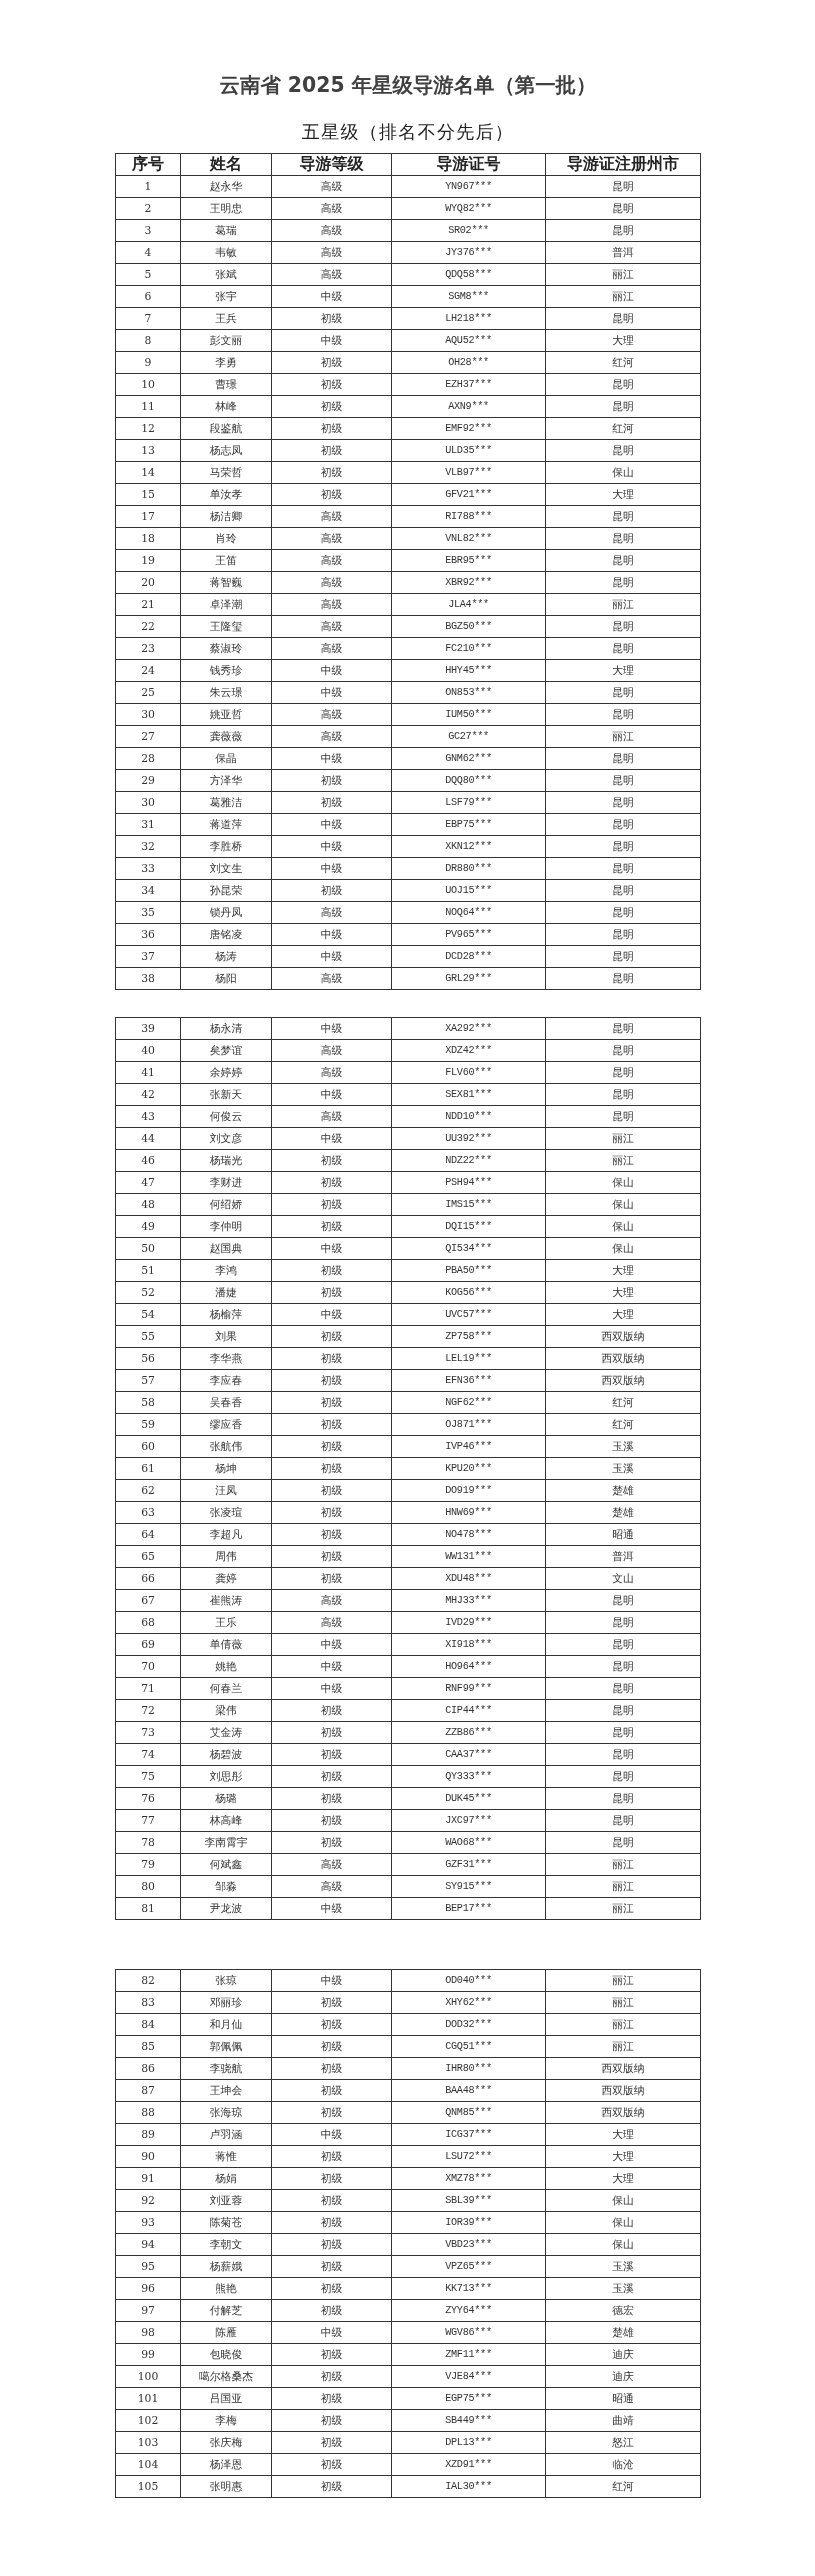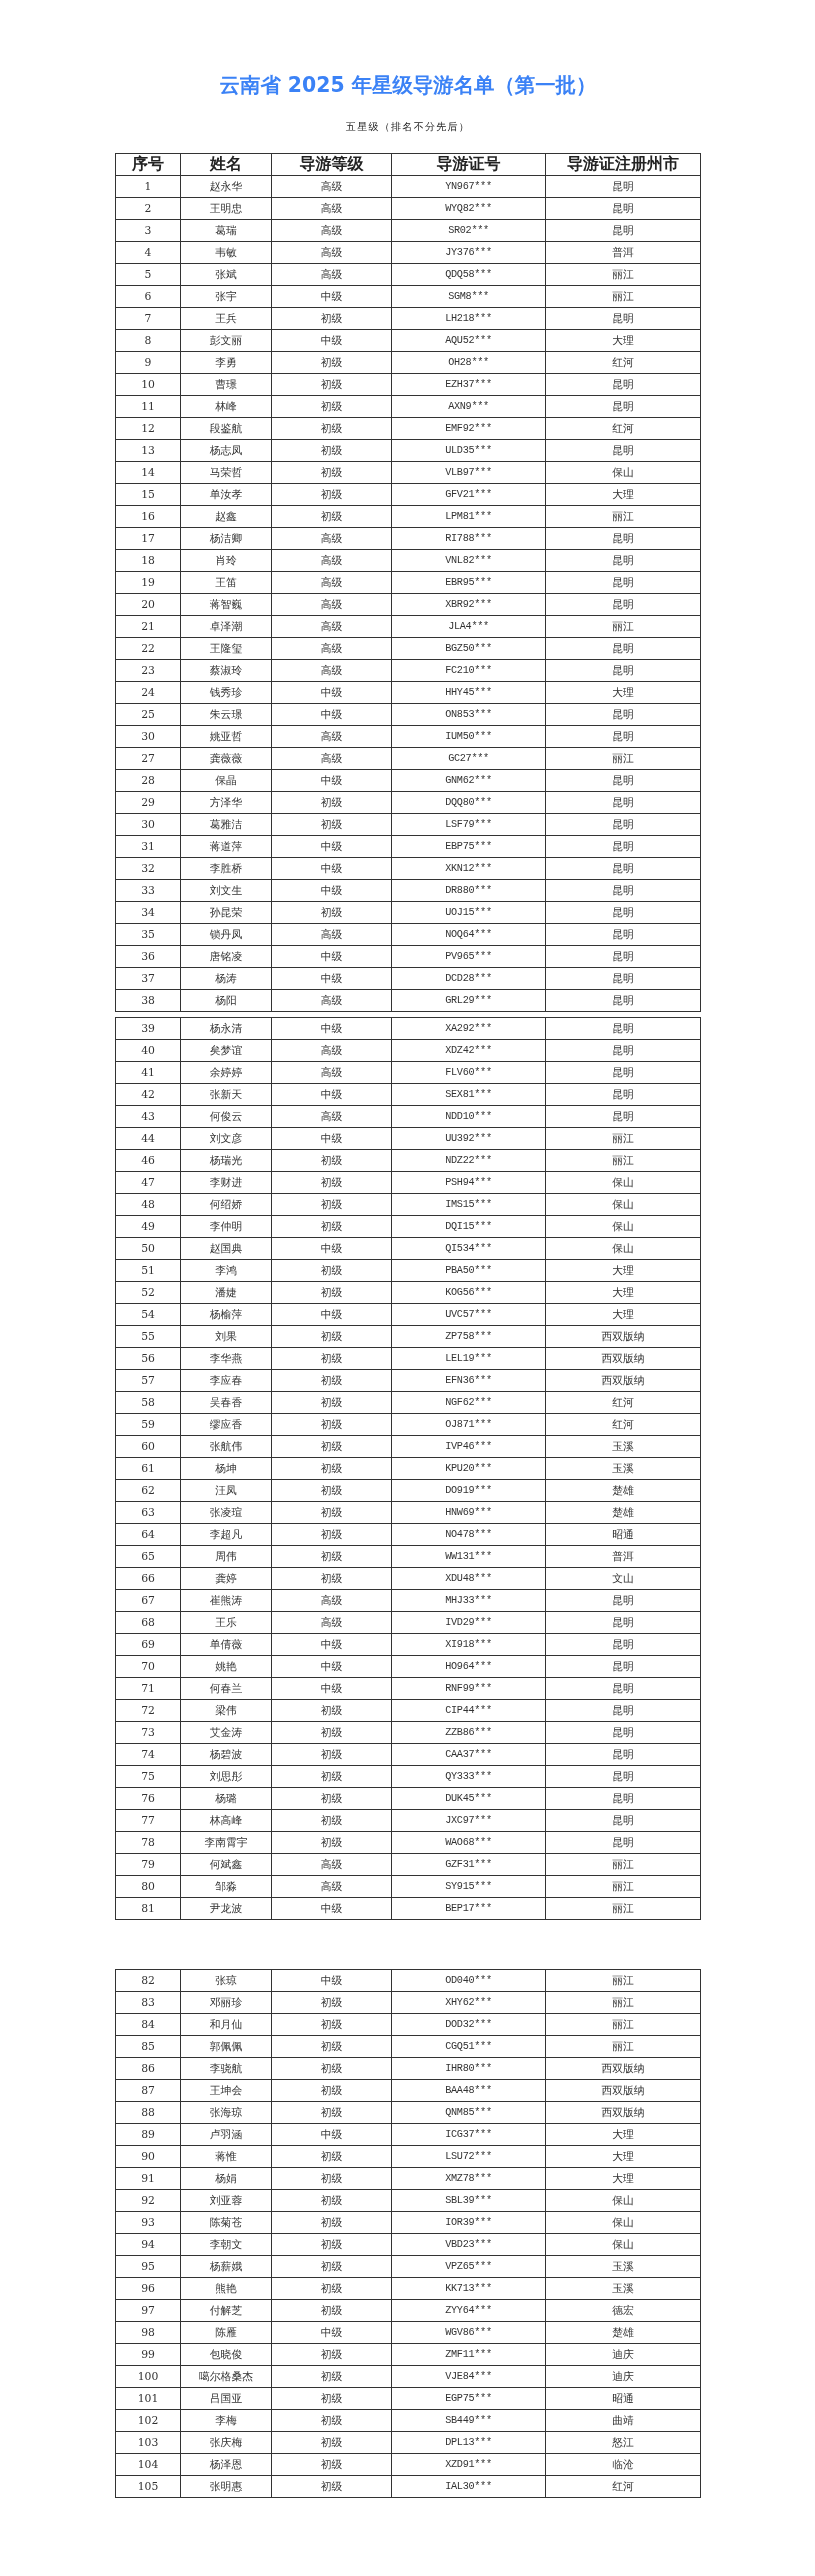--- a/index.html
+++ b/index.html
@@ -13,28 +13,28 @@
     }
     .title {
       position: absolute;
       left: 0; top: 71px;
       width: 816px;
       text-align: center;
       font-family: "DejaVu Sans", "Liberation Sans", sans-serif;
       font-weight: bold;
       font-size: 20.4px;
       letter-spacing: 0px;
-      color: #3b82f6;
+      color: #404040;
     }
     .subtitle {
       position: absolute;
       left: 0; top: 120px;
       width: 816px;
       text-align: center;
-      font-size: 10px;
+      font-size: 18px;
       color: #222;
       letter-spacing: 1.3px;
     }
     .tbl-block {
       position: absolute;
       left: 115px;
       width: 586px;
       border-collapse: collapse;
       table-layout: fixed;
     }
@@ -186,27 +186,20 @@
           <td>保山</td>
         </tr>
         <tr>
           <td class="num">15</td>
           <td>单汝孝</td>
           <td>初级</td>
           <td class="cert">GFV21***</td>
           <td>大理</td>
         </tr>
         <tr>
-          <td class="num">16</td>
-          <td>赵鑫</td>
-          <td>初级</td>
-          <td class="cert">LPM81***</td>
-          <td>丽江</td>
-        </tr>
-        <tr>
           <td class="num">17</td>
           <td>杨洁卿</td>
           <td>高级</td>
           <td class="cert">RI788***</td>
           <td>昆明</td>
         </tr>
         <tr>
           <td class="num">18</td>
           <td>肖玲</td>
           <td>高级</td>

